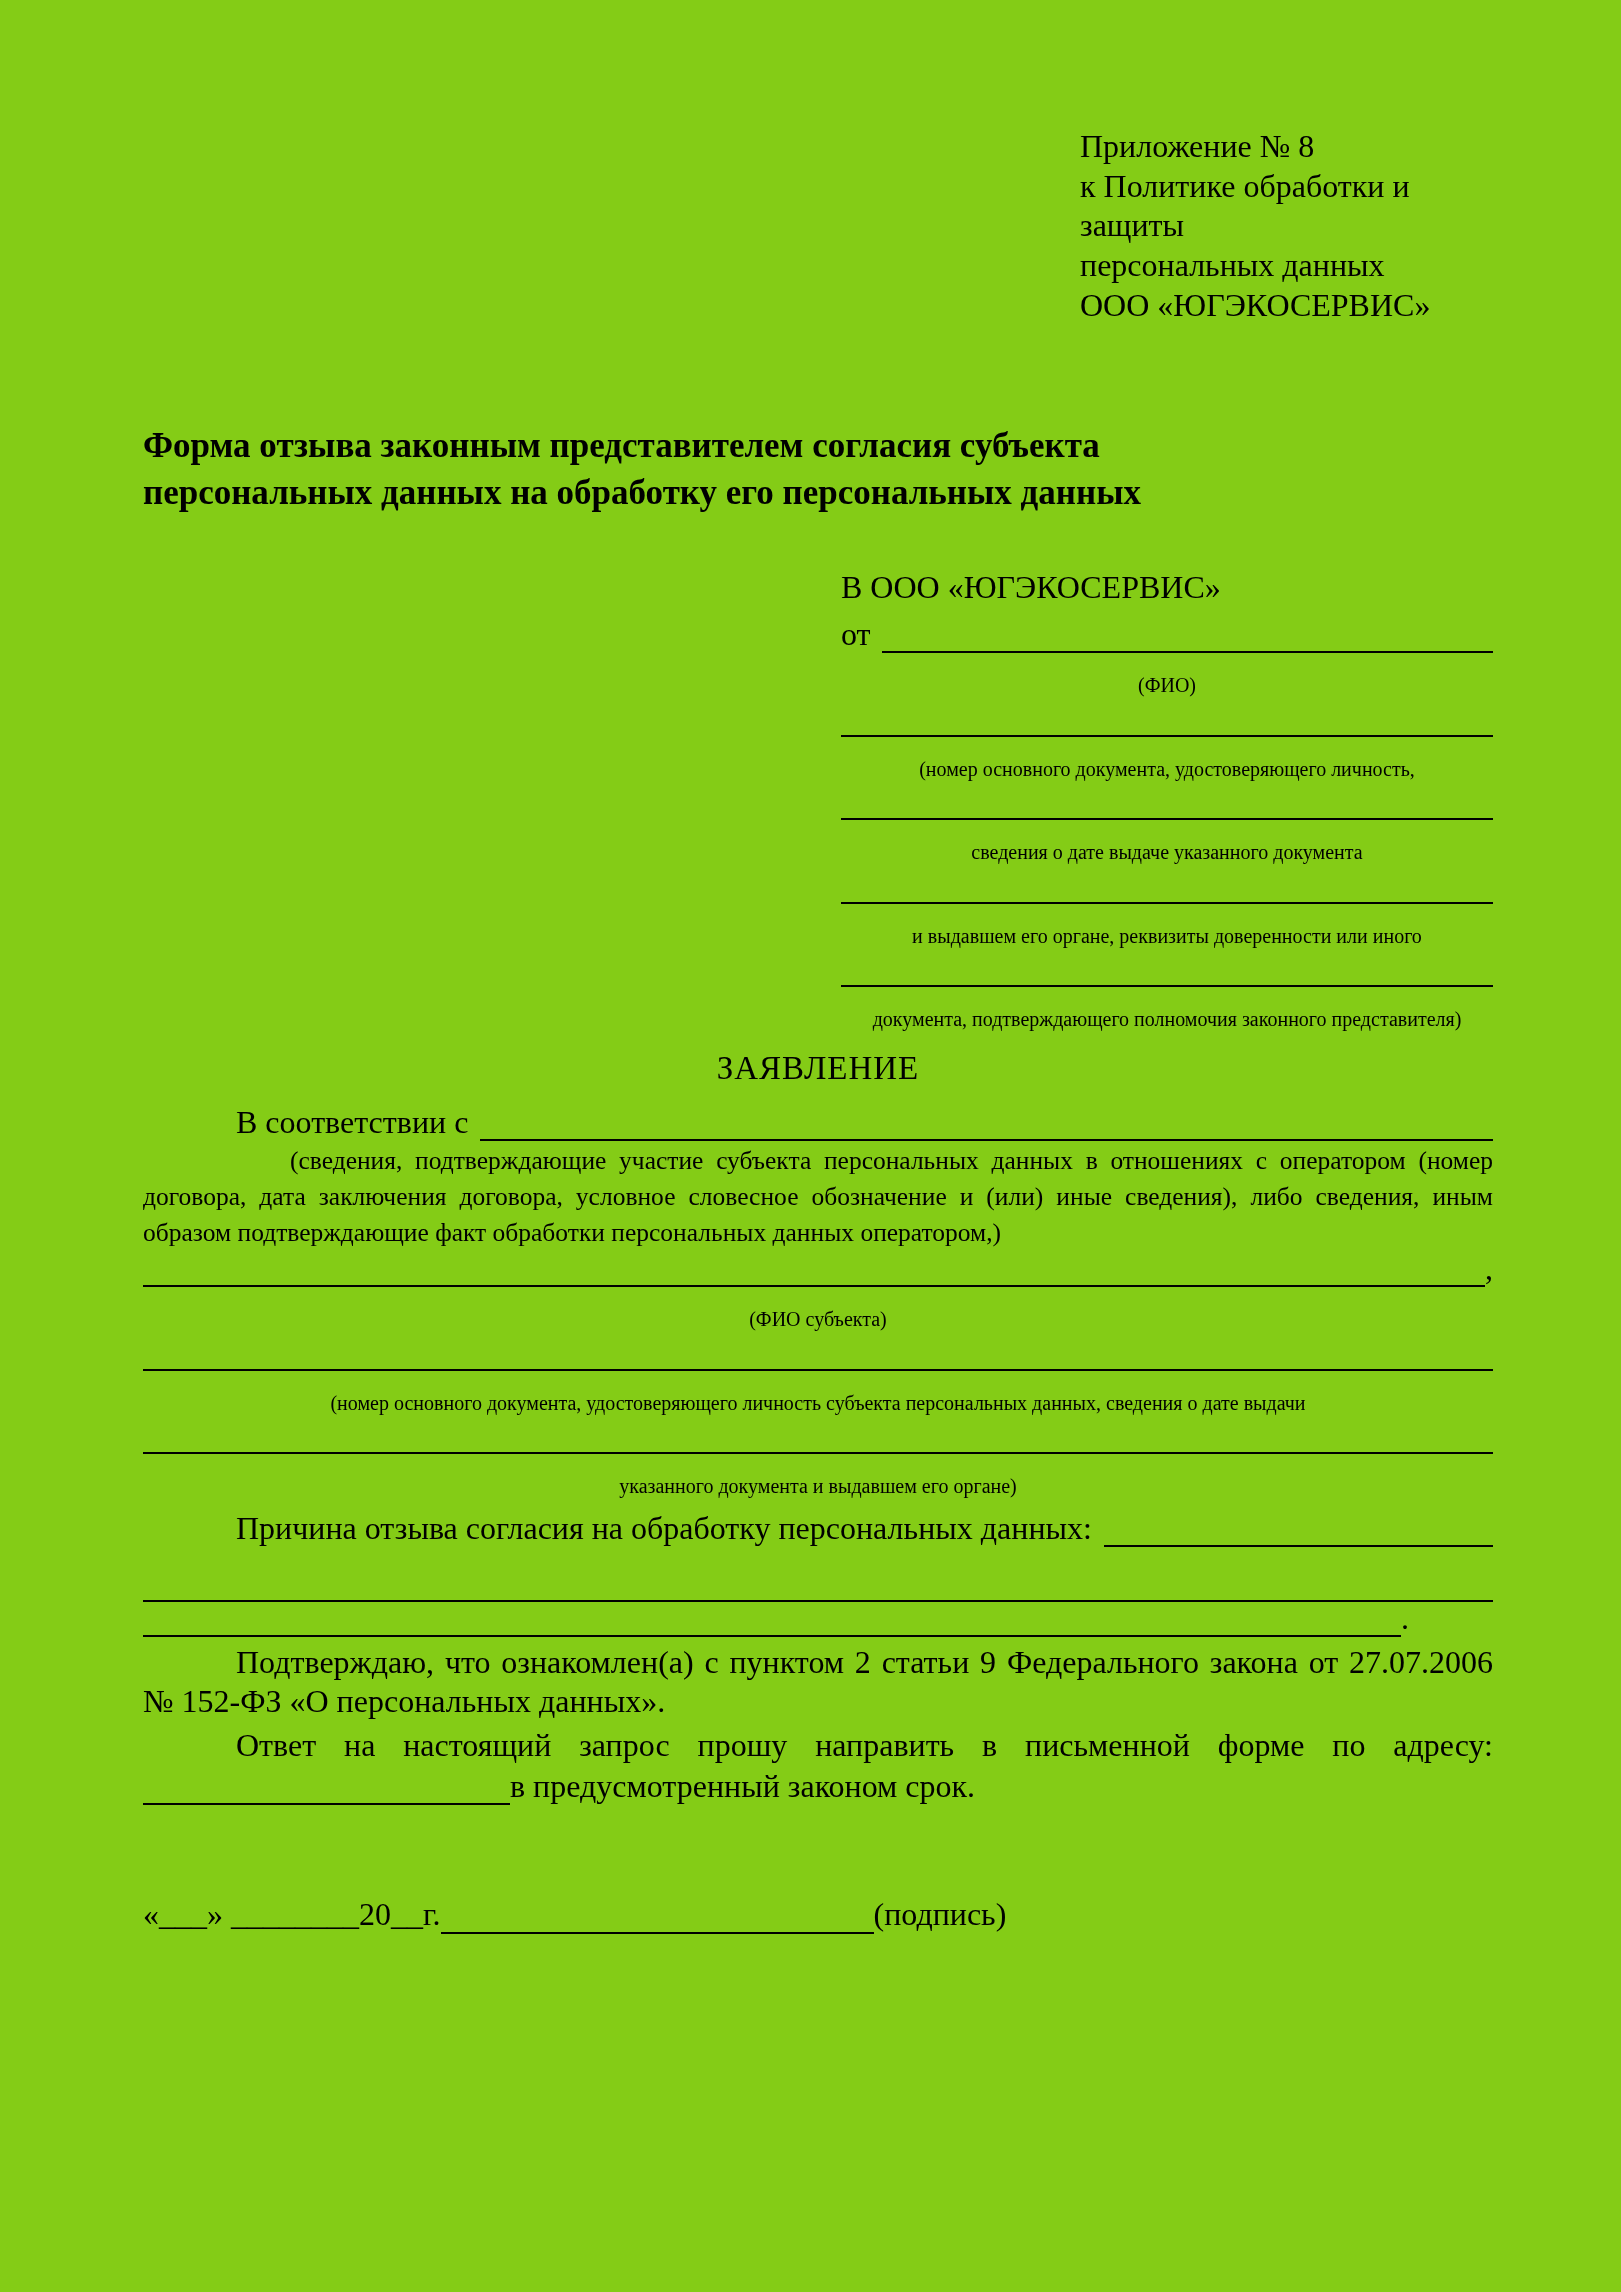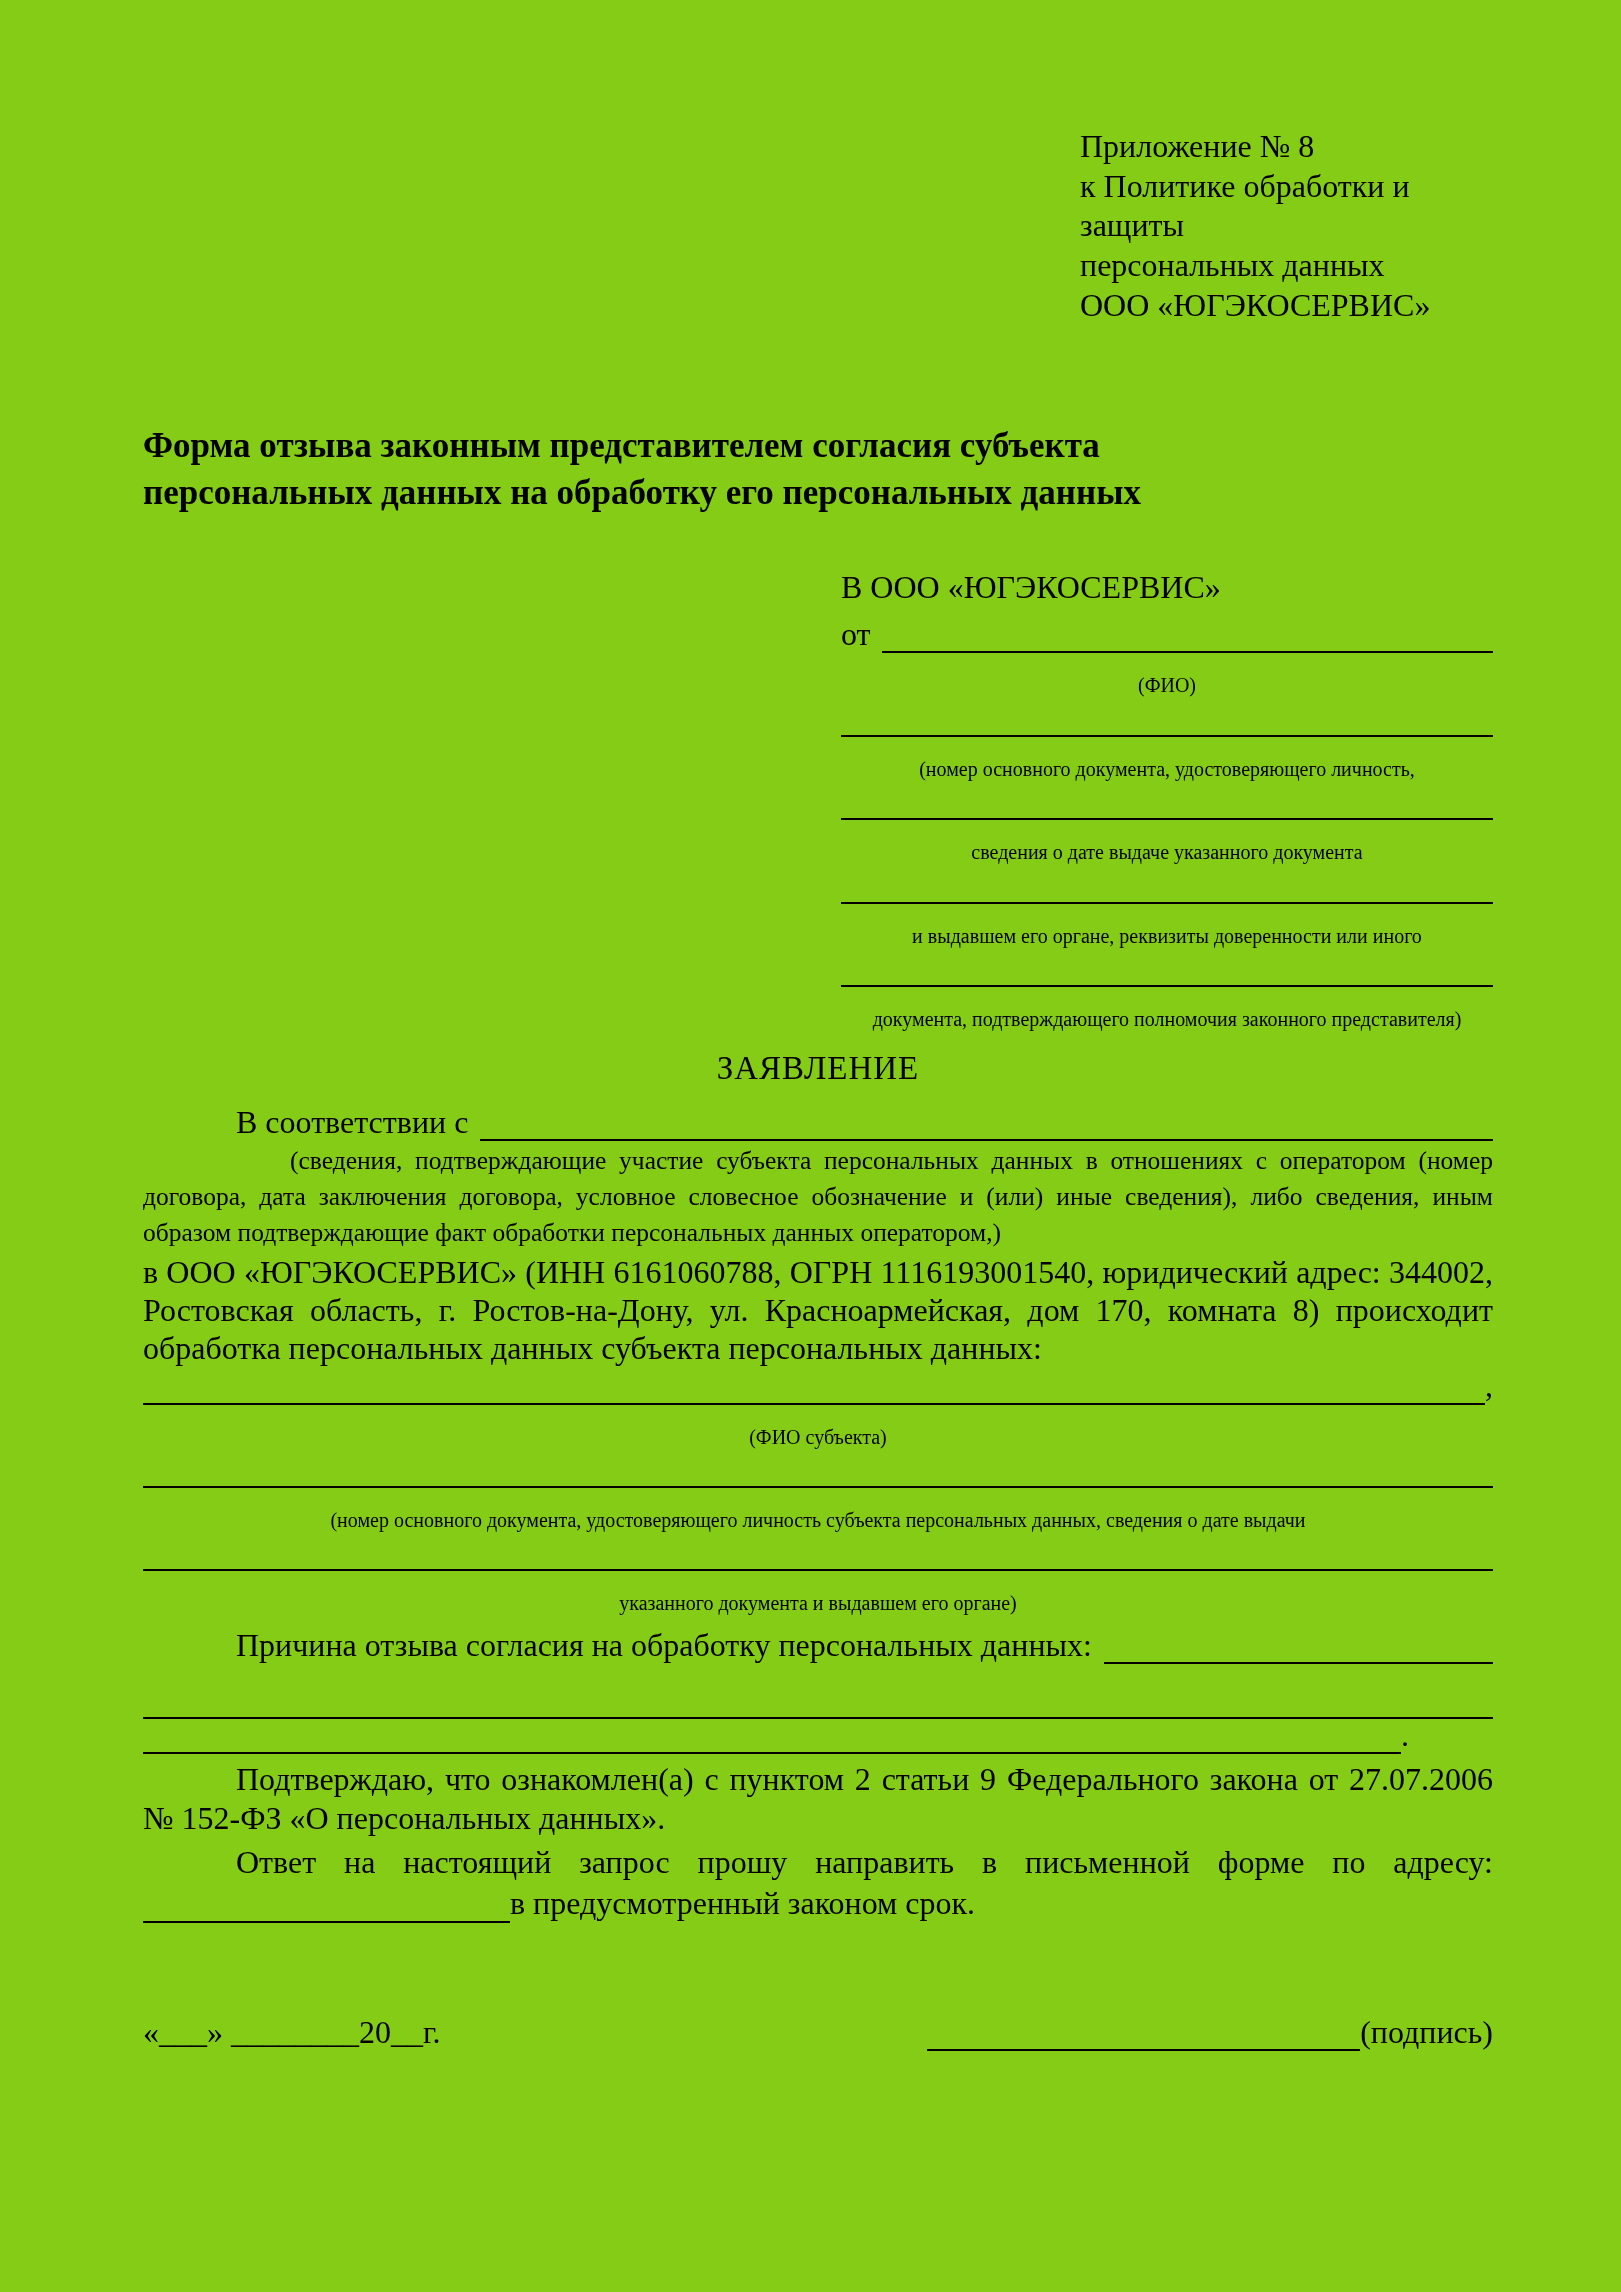--- a/index.html
+++ b/index.html
@@ -35,21 +35,21 @@
   .sline .tail { flex:0 0 auto; }
   .reason-row { display:flex; align-items:flex-end; height:43px; padding-left:93px; margin-top:3.9px; }
   .blank-line-1 { height:55px; border-bottom:2.9px solid #000; }
   .blank-line-2 { display:flex; align-items:flex-end; height:35px; }
   .blank-line-2 .ul { width:1258px; }
   .ack { text-indent:93px; margin-top:5.9px; }
   .reply-1 { text-indent:93px; text-align:justify; text-align-last:justify; margin-top:6px; }
   .reply-2 { display:flex; align-items:flex-end; height:41px; }
   .reply-2 .ul { width:367px; }
   
-  .footer { display:flex; justify-content:space-between; align-items:flex-end; margin-top:90px;gap:24px; }
+  .footer { display:flex; justify-content:flex-start; align-items:flex-end; margin-top:90px; }
   .sig { display:flex; align-items:flex-end; }
   .sig .ul { width:433px; }
 </style>
 </head>
 <body>
 
 <div class="page">
 
   <div class="appendix">
     <div>Приложение № 8</div>
@@ -85,21 +85,20 @@
   </div>
 
   <div class="heading">ЗАЯВЛЕНИЕ</div>
 
   <div class="basis-row">
     <span>В соответствии с</span>
     <span class="ul fill"></span>
   </div>
   <div class="note">(сведения, подтверждающие участие субъекта персональных данных в отношениях с оператором (номер договора, дата заключения договора, условное словесное обозначение и (или) иные сведения), либо сведения, иным образом подтверждающие факт обработки персональных данных оператором,)</div>
 
-  <div class="body-para op-para">в  ООО «ЮГЭКОСЕРВИС» (ИНН 6161060788, ОГРН 1116193001540, юридический адрес: 344002, Ростовская область, г. Ростов-на-Дону, ул. Красноармейская, дом 170, комната 8) происходит  обработка персональных данных субъекта персональных данных:</div>
 
   <div class="sline">
     <span class="ul fill" style="margin-left:0"></span>
     <span class="tail">,</span>
   </div>
   <div class="cap">(ФИО субъекта)</div>
 
   <div class="sline">
     <span class="ul fill" style="margin-left:0"></span>
   </div>

